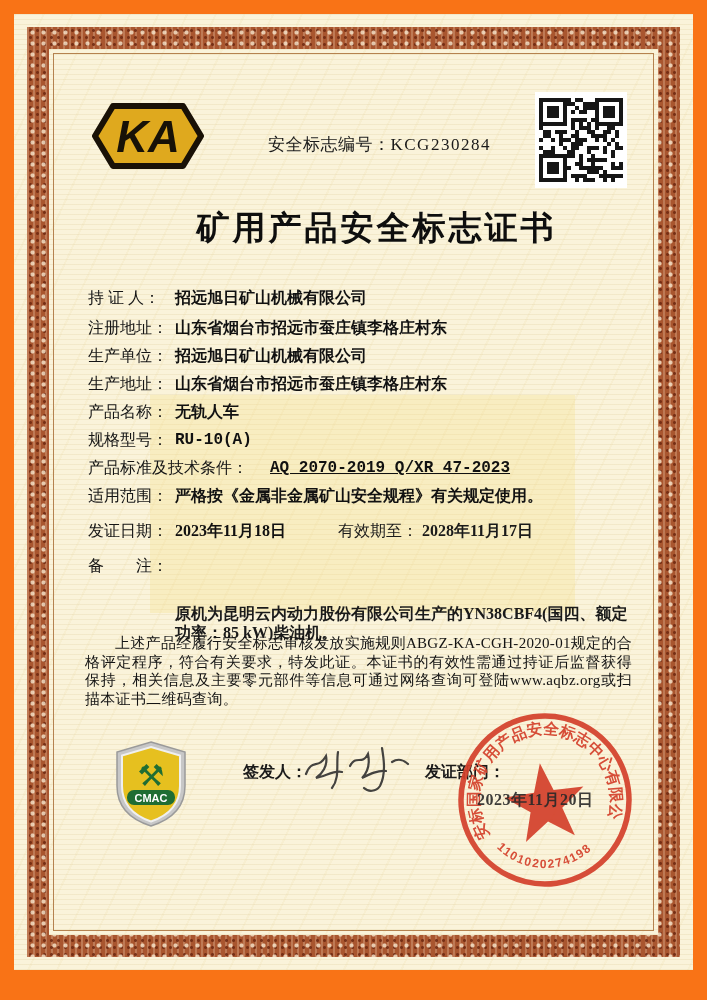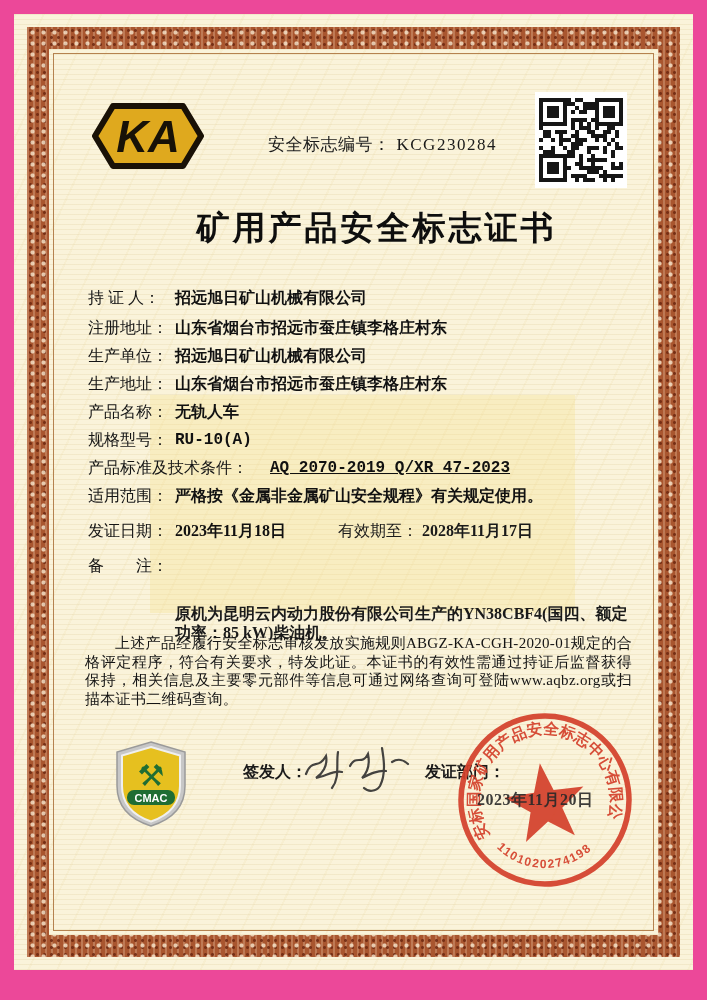--- a/index.html
+++ b/index.html
@@ -1,16 +1,16 @@
 <!DOCTYPE html>
 <html><head>
 <meta charset="utf-8">
 <style>
   html,body{margin:0;padding:0;background:#ffffff;}
-  .cert{position:relative;width:707px;height:1000px;background:#ec4899;overflow:hidden;
+  .cert{position:relative;width:707px;height:1000px;background:#f97316;overflow:hidden;
         font-family:"Liberation Serif","DejaVu Serif",serif;color:#1a1a1a;}
   
   .paper{position:absolute;left:14px;top:14px;width:679px;height:956px;
     background-color:#faf3da;
     background-image:
       repeating-linear-gradient(0deg, rgba(216,196,140,.22) 0 1px, transparent 1px 5px),
       repeating-linear-gradient(115deg, rgba(235,218,165,.18) 0 2px, transparent 2px 26px);}
   
   .band{position:absolute;left:27px;top:27px;width:653px;height:930px;
     background-color:#a9562f;
@@ -24,21 +24,21 @@
     background-image:
       repeating-linear-gradient(0deg, rgba(216,196,140,.22) 0 1px, transparent 1px 5px),
       repeating-linear-gradient(115deg, rgba(235,218,165,.18) 0 2px, transparent 2px 26px);}
   .innerline{position:absolute;left:53px;top:53px;width:599px;height:876px;
     border:1px solid #b5824f;}
   .wmark{position:absolute;left:150px;top:395px;width:425px;height:218px;
     background:rgba(246,224,140,.32);}
   
   .ka-logo{position:absolute;left:92px;top:100px;}
   .hdr-number{position:absolute;left:268px;top:133px;font-size:17px;letter-spacing:.5px;white-space:pre;}
-  .hdr-number .num{letter-spacing:1.5px;margin-left:6px;}
+  .hdr-number .num{letter-spacing:1.5px;}
   .qr-wrap{position:absolute;left:535px;top:92px;width:92px;height:96px;background:#ffffff;
     display:flex;align-items:center;justify-content:center;}
   .qr-grid{display:grid;grid-template-columns:repeat(21,4px);grid-template-rows:repeat(21,4px);}
   .qr-grid i{display:block;}
   .qr-grid i.d{background:#161616;}
   
   .title{position:absolute;left:0;top:206px;width:689px;text-align:center;
     font-size:33px;font-weight:900;letter-spacing:3px;color:#0e0e0e;padding-left:32px;}
   
   .frow{position:absolute;left:88px;width:540px;height:22px;font-size:16px;line-height:20px;}

